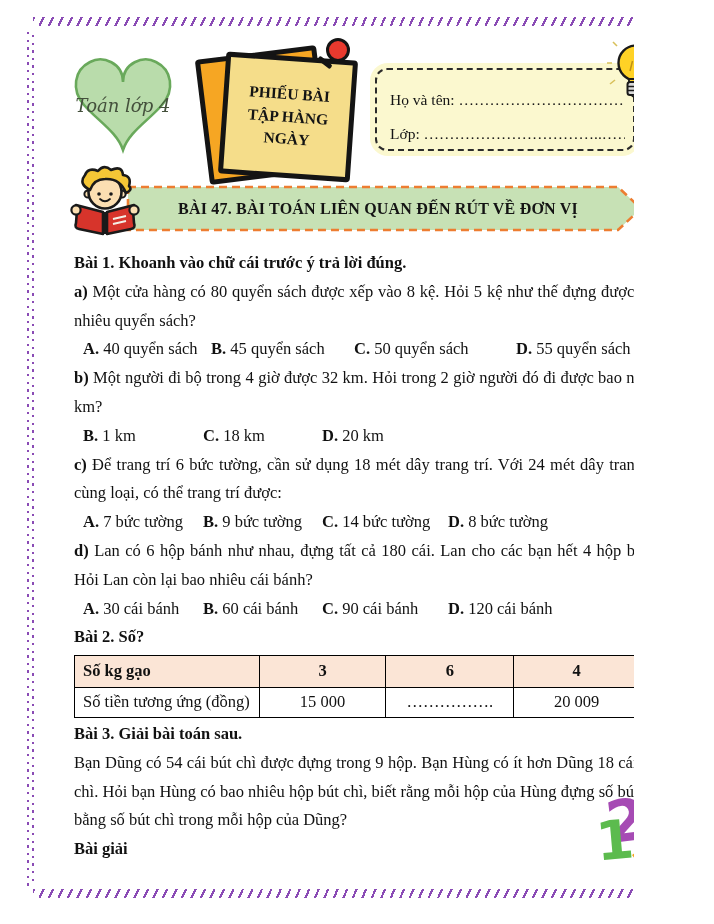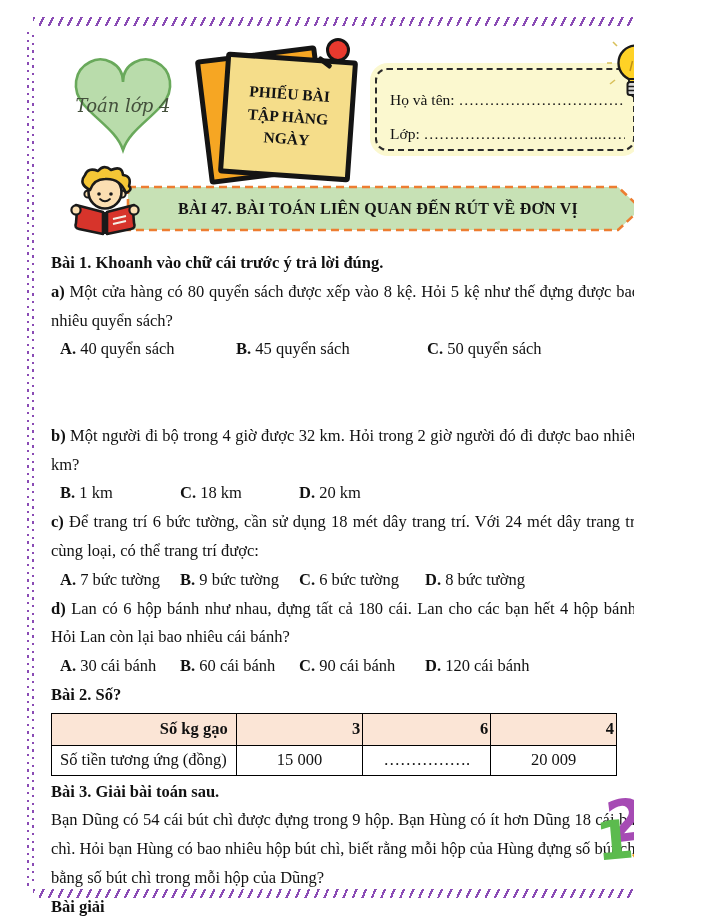--- a/index.html
+++ b/index.html
@@ -39,30 +39,30 @@
     border-radius:12px;padding:13px 8px 0 13px;box-sizing:border-box;}
   .namebox .line{font-size:15.5px;color:#141414;line-height:34px;white-space:nowrap;overflow:hidden;}
 
   .bulb{position:absolute;left:605px;top:36px;z-index:4;}
 
   .boy{position:absolute;left:60px;top:164px;z-index:4;}
   .banner{position:absolute;left:126px;top:184px;}
   .banner text{font-family:"Liberation Serif",serif;font-weight:bold;font-size:16px;fill:#141414;letter-spacing:.2px;}
 
   
-  .main{position:absolute;left:51px;top:249px;width:589px;font-size:16.5px;line-height:28.8px;}
+  .main{position:absolute;left:74px;top:249px;width:589px;font-size:16.5px;line-height:28.8px;}
   .main p{margin:0;text-align:justify;}
   .heading{font-weight:bold;text-align:left !important;}
   .opts{display:grid;grid-template-columns:120px 119px 126px 1fr;padding-left:9px;}
-  .opts.wide{grid-template-columns:128px 143px 162px 1fr;gap:48px;}
+  .opts.wide{grid-template-columns:128px 143px 162px 1fr;}
   .opt b{font-weight:bold;}
 
   table.b2{border-collapse:collapse;width:566px;margin:3px 0 2px 0;font-size:16.5px;}
   table.b2 td{border:1.6px solid #000;padding:0 8px;}
-  table.b2 tr.hd td{background:#fbe5d6;font-weight:bold;height:31px;text-align:right;}
+  table.b2 tr.hd td{background:#fbe5d6;font-weight:bold;height:31px;}
   table.b2 tr.dt td{height:28px;}
   table.b2 td.c{text-align:center;padding:0 2px;}
 
   .solution{font-weight:bold;text-align:right;}
 
   
   .logo{position:absolute;left:598px;top:796px;width:104px;height:98px;z-index:5;
     font-family:"DejaVu Sans",sans-serif;font-weight:bold;}
   .logo span{position:absolute;line-height:1;}
   .lg2{left:8px;top:-4px;font-size:58px;color:#a64bb4;transform:rotate(-7deg);}
@@ -159,21 +159,21 @@
     <div class="opts">
       <span class="opt"><b>B.</b> <span>1 km</span></span>
       <span class="opt"><b>C.</b> <span>18 km</span></span>
       <span class="opt"><b>D.</b> <span>20 km</span></span>
     </div>
 
     <p><b>c)</b> <span>Để trang trí 6 bức tường, cần sử dụng 18 mét dây trang trí. Với 24 mét dây trang trí cùng loại, có thể trang trí được:</span></p>
     <div class="opts">
       <span class="opt"><b>A.</b> <span>7 bức tường</span></span>
       <span class="opt"><b>B.</b> <span>9 bức tường</span></span>
-      <span class="opt"><b>C.</b> <span>6 bức tường</span></span>
+      <span class="opt"><b>C.</b> <span>14 bức tường</span></span>
       <span class="opt"><b>D.</b> <span>8 bức tường</span></span>
     </div>
 
     <p><b>d)</b> <span>Lan có 6 hộp bánh như nhau, đựng tất cả 180 cái. Lan cho các bạn hết 4 hộp bánh. Hỏi Lan còn lại bao nhiêu cái bánh?</span></p>
     <div class="opts">
       <span class="opt"><b>A.</b> <span>30 cái bánh</span></span>
       <span class="opt"><b>B.</b> <span>60 cái bánh</span></span>
       <span class="opt"><b>C.</b> <span>90 cái bánh</span></span>
       <span class="opt"><b>D.</b> <span>120 cái bánh</span></span>
     </div>

